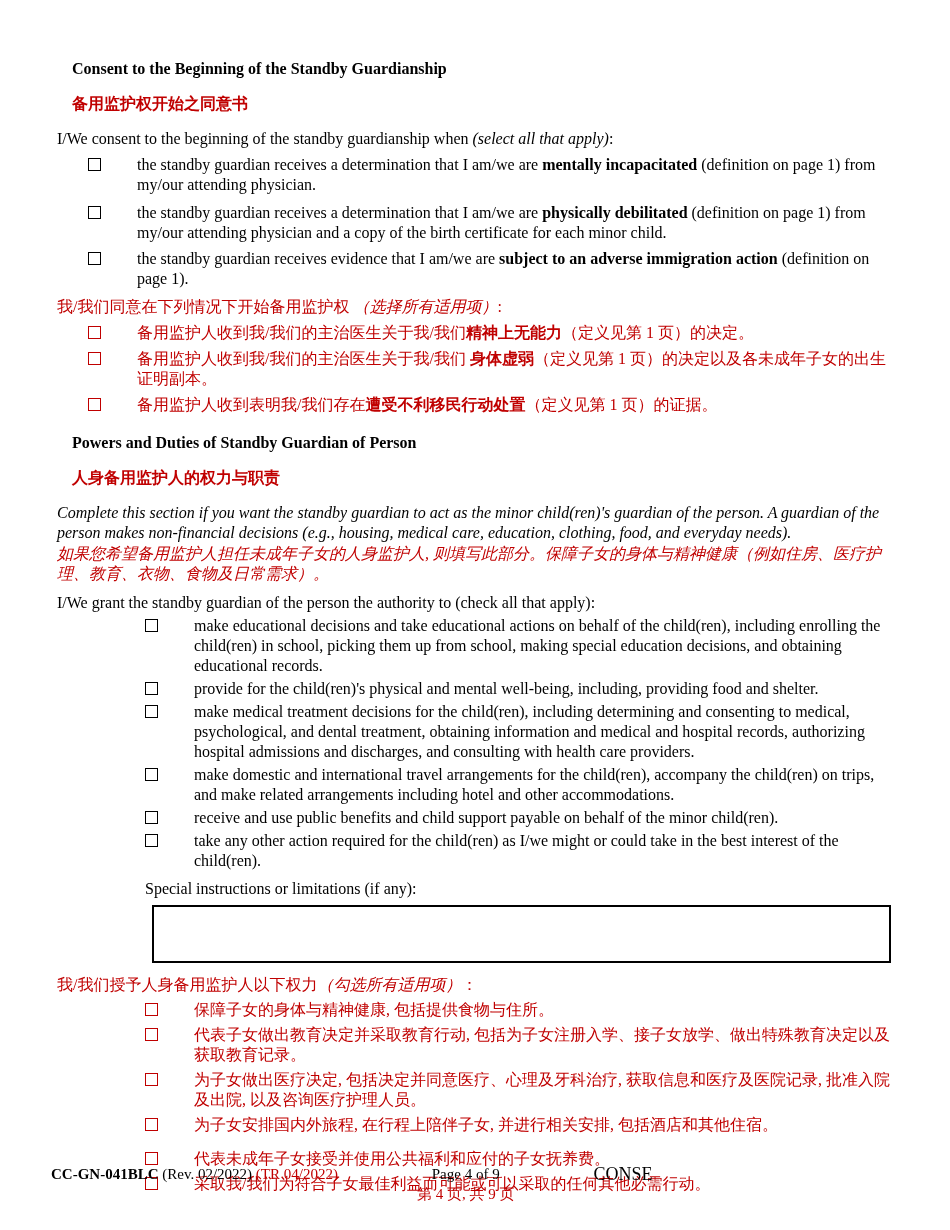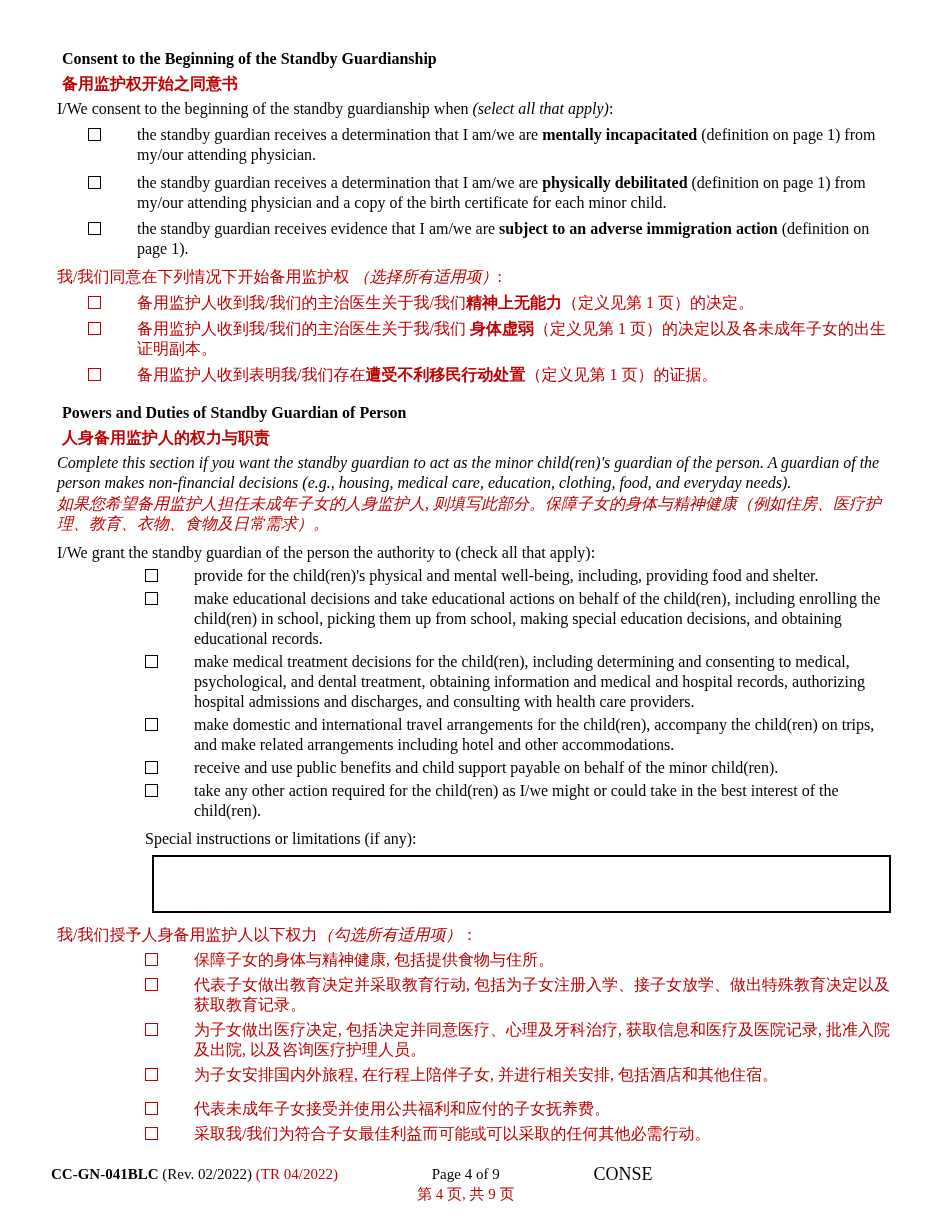--- a/index.html
+++ b/index.html
@@ -12,21 +12,21 @@
     background: #ffffff;
     color: #000;
     font-family: "Liberation Serif", serif;
     font-size: 16px;
     line-height: 20px;
     padding: 44px 57px 0 57px;
     overflow: hidden;
   }
   .bold { font-weight: bold; }
   .red { color: #c00000; }
-  .heading { font-weight: bold; margin: 5px; }
+  .heading { font-weight: bold; margin: 15px; }
   .intro { margin-top: 3px; }
   .row { display: flex; align-items: flex-start; margin-top: 6px; gap: 28px; }
   .row.tight { margin-top: 3px; }
   .cb {
     flex: 0 0 auto;
     width: 13px; height: 13px;
     border: 1.5px solid #000;
     background: #fff;
     margin: 3px 8px 0 0;
     cursor: pointer;
@@ -110,25 +110,25 @@
     <div class="heading">Powers and Duties of Standby Guardian of Person</div>
     <div class="heading red">人身备用监护人的权力与职责</div>
 
     <div class="note">Complete this section if you want the standby guardian to act as the minor child(ren)'s guardian of the person. A guardian of the person makes non-financial decisions (e.g., housing, medical care, education, clothing, food, and everyday needs).</div>
     <div class="note red" style="margin-top:1px">如果您希望备用监护人担任未成年子女的人身监护人, 则填写此部分。保障子女的身体与精神健康（例如住房、医疗护理、教育、衣物、食物及日常需求）。</div>
 
     <div class="grant">I/We grant the standby guardian of the person the authority to (check all that apply):</div>
 
     <div class="row tight indent2">
       <span class="cb"></span>
-      <div class="txt">provide for the child(ren)'s physical and mental well-being, including, providing food and shelter.</div>
+      <div class="txt">make educational decisions and take educational actions on behalf of the child(ren), including enrolling the child(ren) in school, picking them up from school, making special education decisions, and obtaining educational records.</div>
     </div>
     <div class="row tight indent2">
       <span class="cb"></span>
-      <div class="txt">make educational decisions and take educational actions on behalf of the child(ren), including enrolling the child(ren) in school, picking them up from school, making special education decisions, and obtaining educational records.</div>
+      <div class="txt">provide for the child(ren)'s physical and mental well-being, including, providing food and shelter.</div>
     </div>
     <div class="row tight indent2">
       <span class="cb"></span>
       <div class="txt">make medical treatment decisions for the child(ren), including determining and consenting to medical, psychological, and dental treatment, obtaining information and medical and hospital records, authorizing hospital admissions and discharges, and consulting with health care providers.</div>
     </div>
     <div class="row tight indent2">
       <span class="cb"></span>
       <div class="txt">make domestic and international travel arrangements for the child(ren), accompany the child(ren) on trips, and make related arrangements including hotel and other accommodations.</div>
     </div>
     <div class="row tight indent2">

